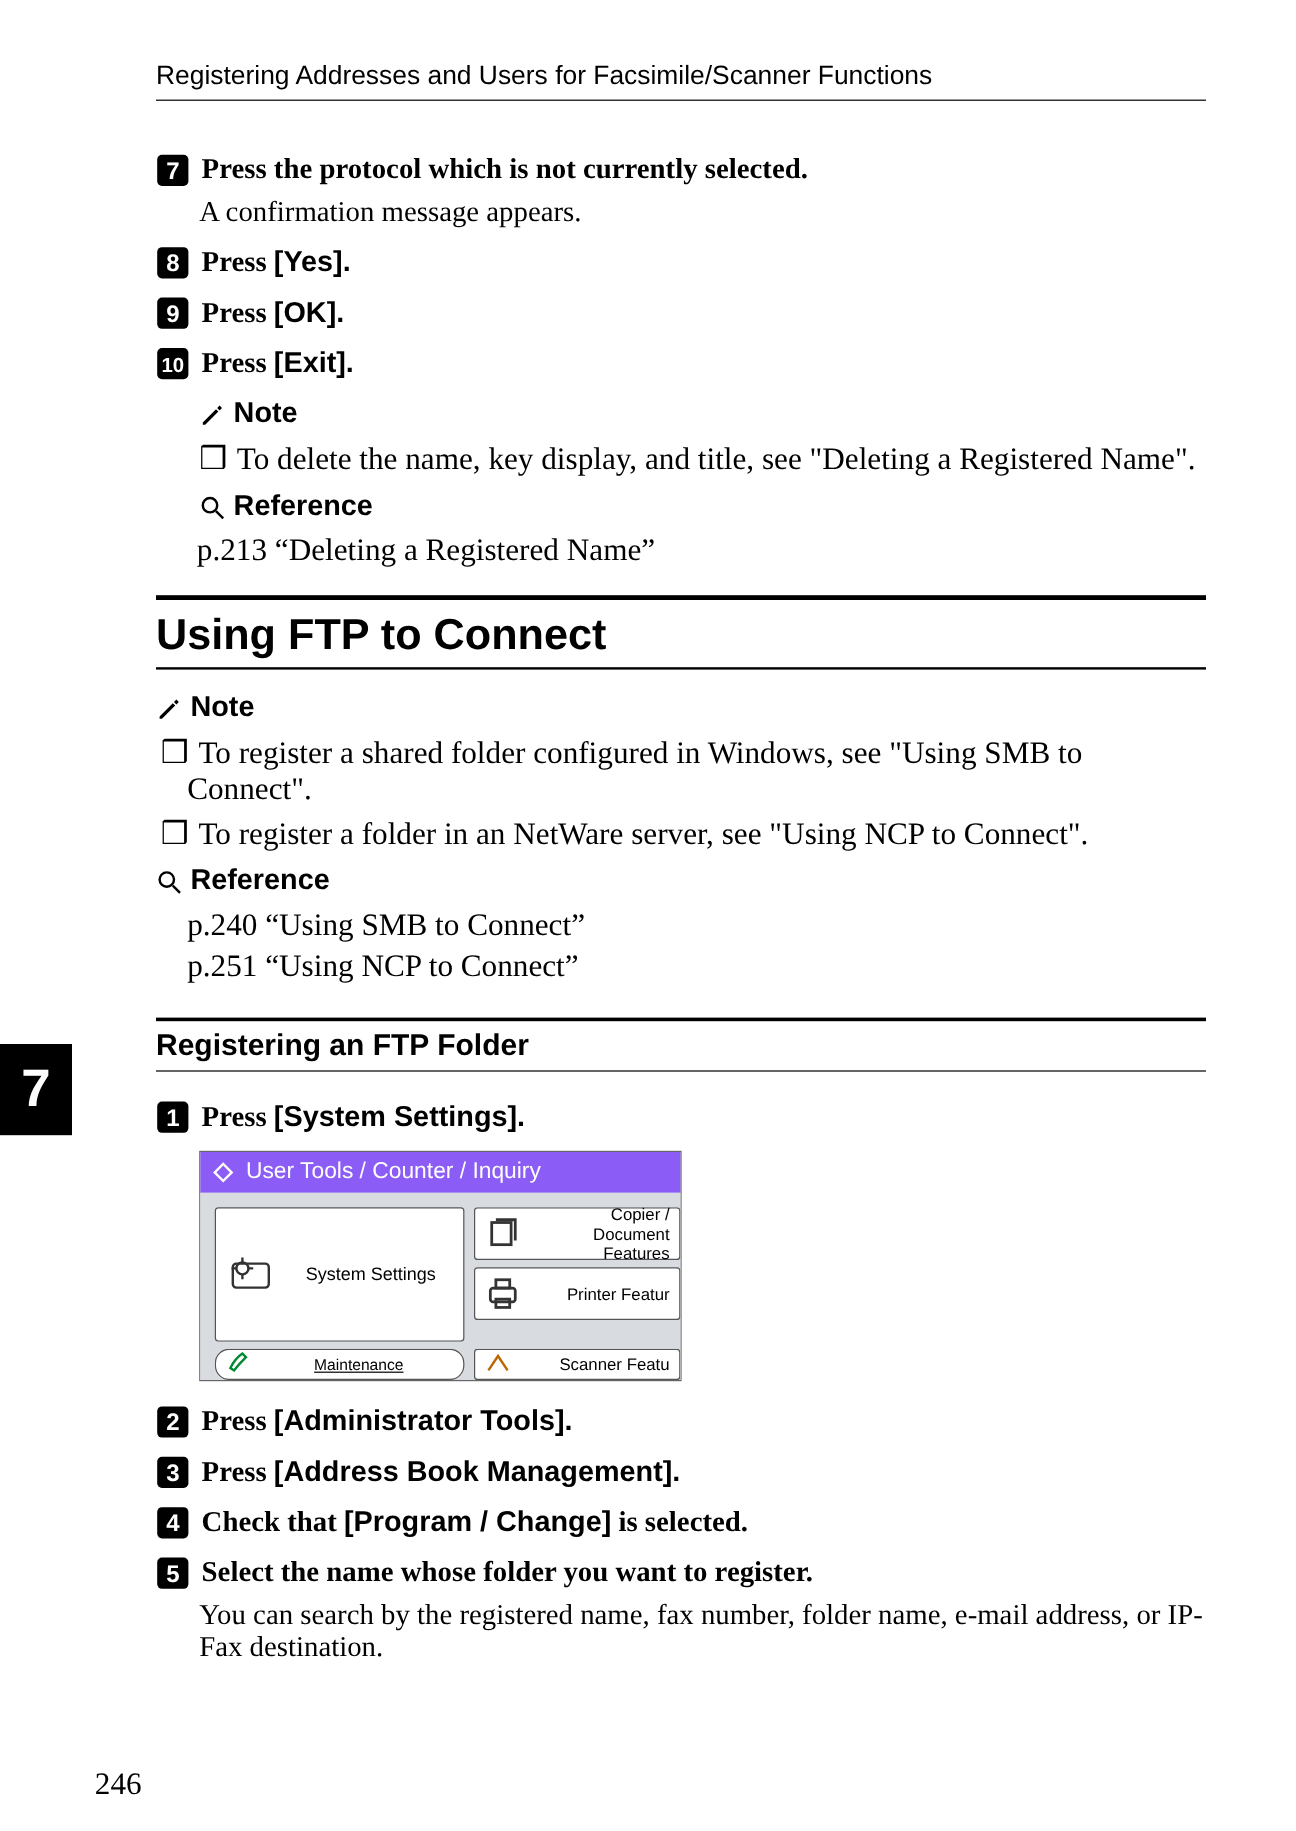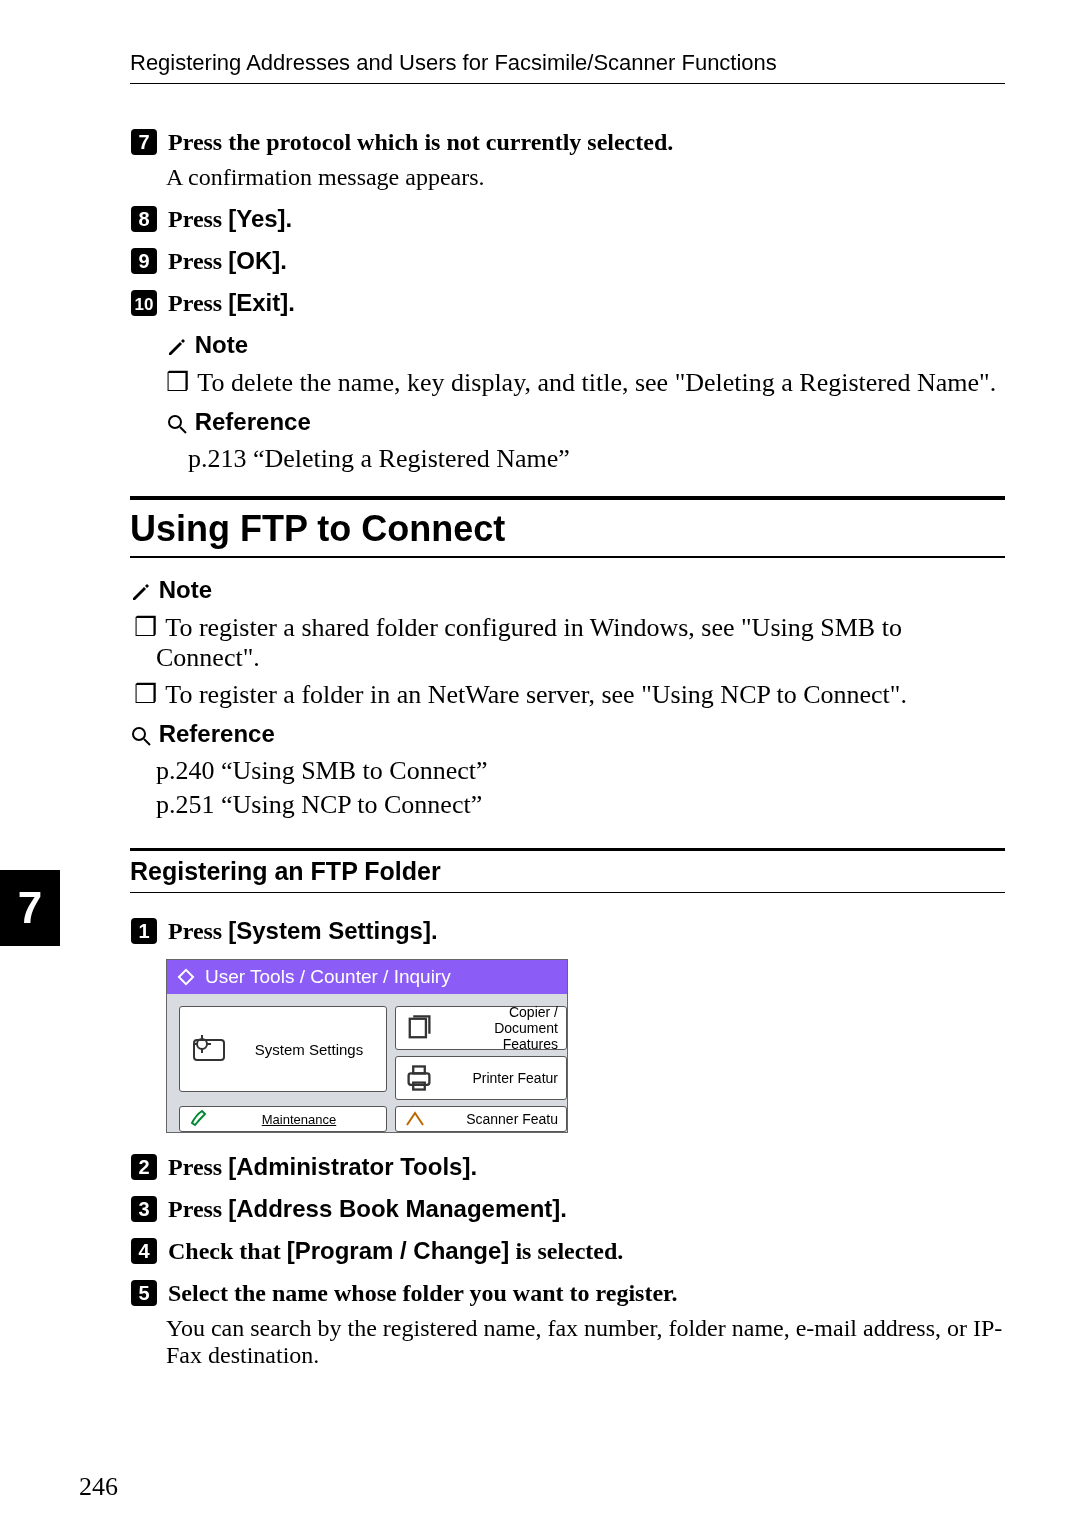--- a/index.html
+++ b/index.html
@@ -79,21 +79,21 @@
   .bullet-item {
     font-size: 26px;
     margin-left: 58px;
     text-indent: -22px;
     margin-bottom: 6px;
     font-family: 'Book Antiqua', Palatino, serif;
   }
   .bullet-mark { padding-right: 8px; }
   .ref-line {
     font-size: 26px;
-    margin-left: 58px;
+    margin-left: 34px;
     margin-bottom: 4px;
     font-family: 'Book Antiqua', Palatino, serif;
   }
   .thick-rule {
     border: none;
     border-top: 4px solid #000;
     margin: 22px 0 8px;
   }
   .sub-rule {
     border: none;
@@ -174,29 +174,29 @@
     background: #fff;
     border: 1px solid #555;
     padding: 1px 8px;
     font-size: 15px;
     display: flex;
     align-items: center;
     gap: 10px;
     border-radius: 3px;
     position: relative;
   }
-  .ui-btn-large { height: 86px; justify-content: center; }
+  .ui-btn-large { height: 112px; justify-content: center; }
   .ui-btn-large .icon-box {
     width: 42px; height: 38px; display: flex; align-items: center; justify-content: center;
   }
   .ui-btn-small { height: 44px; }
   .ui-btn-small .icon-box { width: 30px; display: flex; align-items: center; justify-content: center; }
   .ui-btn .label { flex: 1; text-align: right; font-size: 14px; }
   .ui-btn .label-center { flex: 1; text-align: center; font-size: 15px; }
-  .ui-btn-maint { height: 26px; border-top-left-radius: 3px; border-top-right-radius: 3px; }
+  .ui-btn-maint { height: 26px; border-top-left-radius: 3px; border-top-right-radius: 3px; border-radius: 12px; }
   .ui-btn-maint .label-center { font-size: 13px; text-decoration: underline; }
   .ui-btn-scan { height: 26px; }
   .cut-row { display: flex; gap: 8px; overflow: hidden; height: 26px; }
   .page-number {
     position: absolute;
     left: 79px;
     bottom: 24px;
     font-size: 26px;
     font-family: 'Book Antiqua', Palatino, serif;
   }

